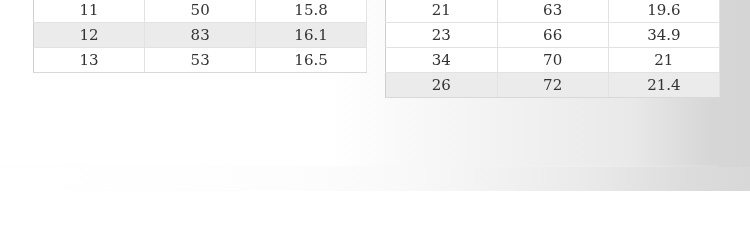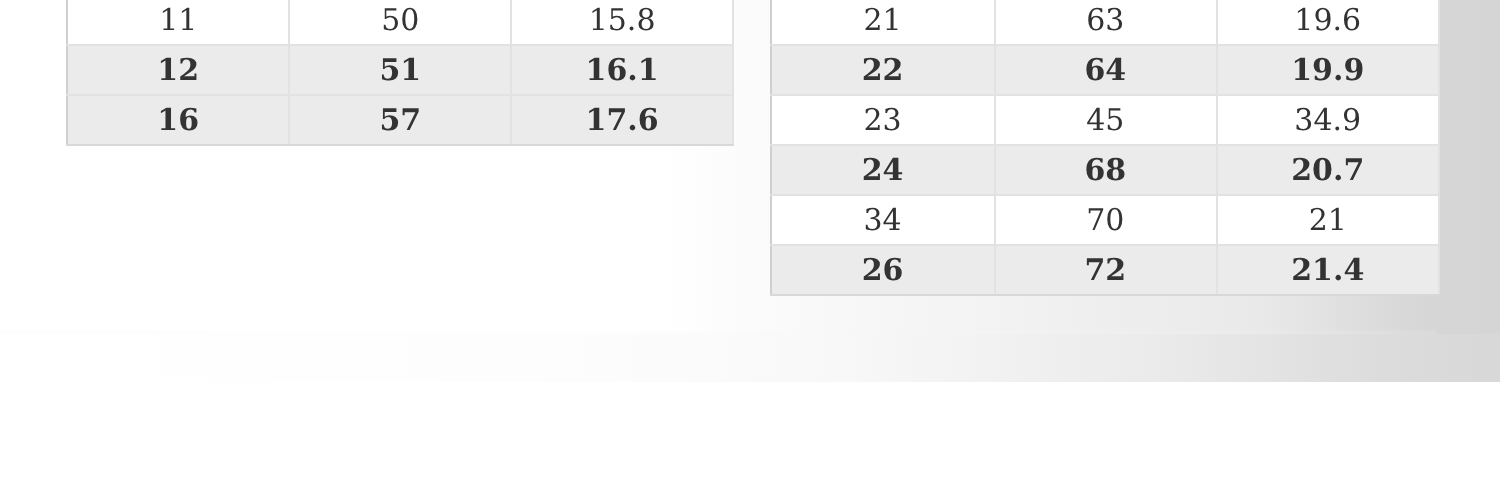--- a/index.html
+++ b/index.html
@@ -85,21 +85,21 @@
   }
 
   .data-table td:first-child {
     border-left: 1px solid #cfcfcf;
   }
   .data-table td:last-child {
     border-right: 1px solid #e2e2e2;
   }
 
   .data-table tr.odd td  { background: #ffffff; }
-  .data-table tr.even td { background: #ebebeb; font-weight: bold; }
+  .data-table tr.even td { background: #ebebeb; }
 
   .data-table tr:last-child td {
     border-bottom: 1px solid #d8d8d8;
   }
 
   .col-a { width: 33.4%; }
   .col-b { width: 33.3%; }
   .col-c { width: 33.3%; }
 </style>
 </head>
@@ -117,57 +117,47 @@
         <col class="col-c">
     </colgroup>
     <tbody>
       <tr class="odd">
         <td>11</td>
         <td>50</td>
         <td>15.8</td>
       </tr>
       <tr class="even">
         <td>12</td>
-        <td>51</td>
+        <td>83</td>
         <td>16.1</td>
       </tr>
-      <tr class="even">
-        <td>16</td>
-        <td>57</td>
-        <td>17.6</td>
+      <tr class="odd">
+        <td>13</td>
+        <td>53</td>
+        <td>16.5</td>
       </tr>
     </tbody>
   </table>
 
   <table class="data-table" id="table-right">
     <colgroup>
       <col class="col-a">
         <col class="col-b">
         <col class="col-c">
     </colgroup>
     <tbody>
       <tr class="odd">
         <td>21</td>
         <td>63</td>
         <td>19.6</td>
       </tr>
-      <tr class="even">
-        <td>22</td>
-        <td>64</td>
-        <td>19.9</td>
-      </tr>
       <tr class="odd">
         <td>23</td>
-        <td>45</td>
+        <td>66</td>
         <td>34.9</td>
-      </tr>
-      <tr class="even">
-        <td>24</td>
-        <td>68</td>
-        <td>20.7</td>
       </tr>
       <tr class="odd">
         <td>34</td>
         <td>70</td>
         <td>21</td>
       </tr>
       <tr class="even">
         <td>26</td>
         <td>72</td>
         <td>21.4</td>

